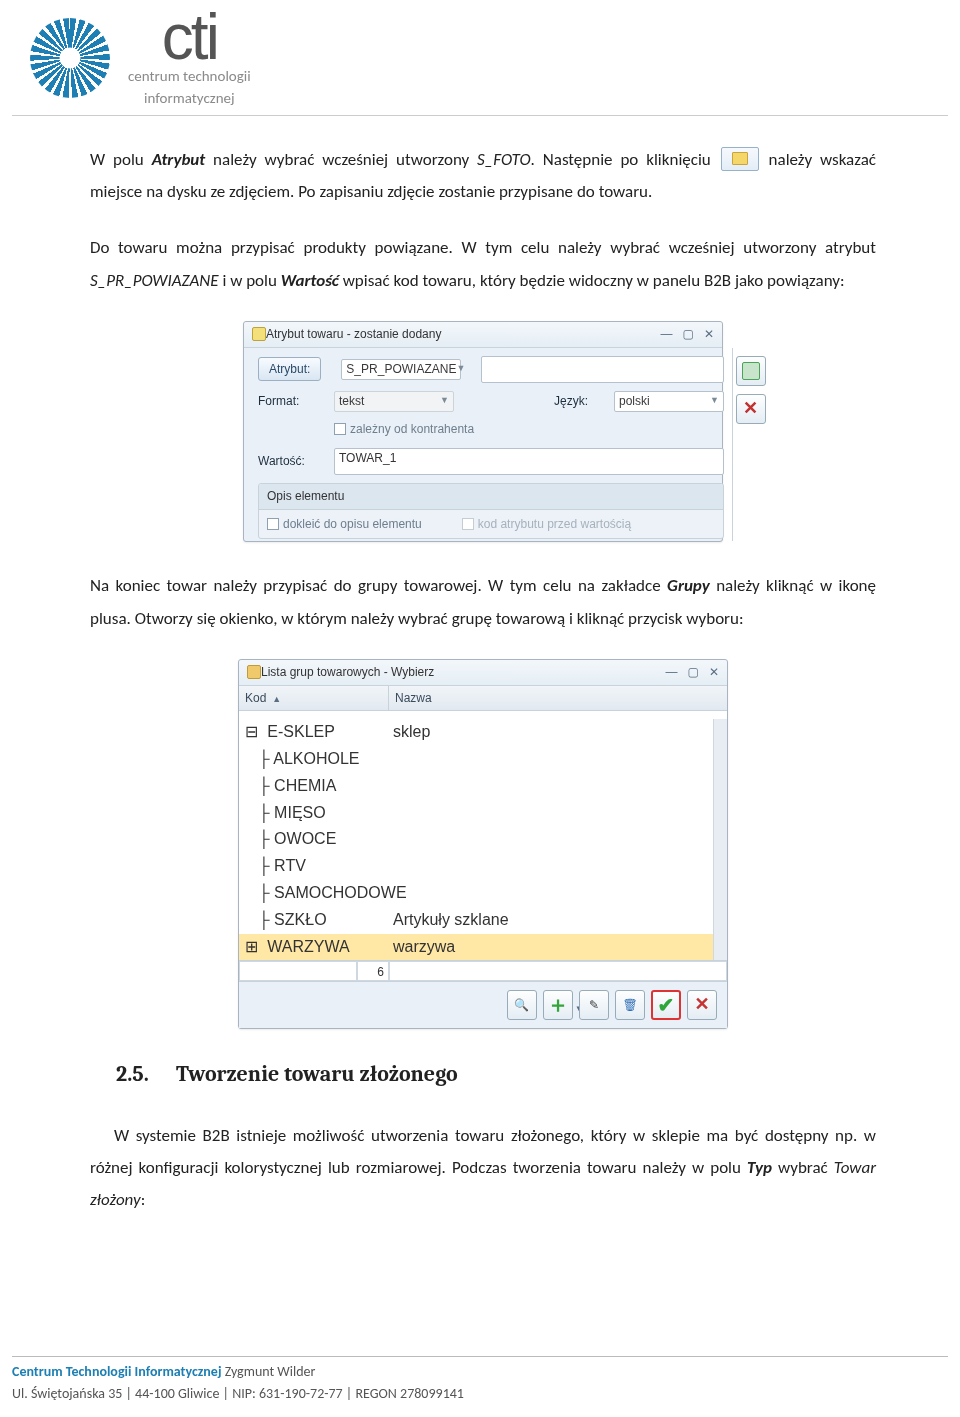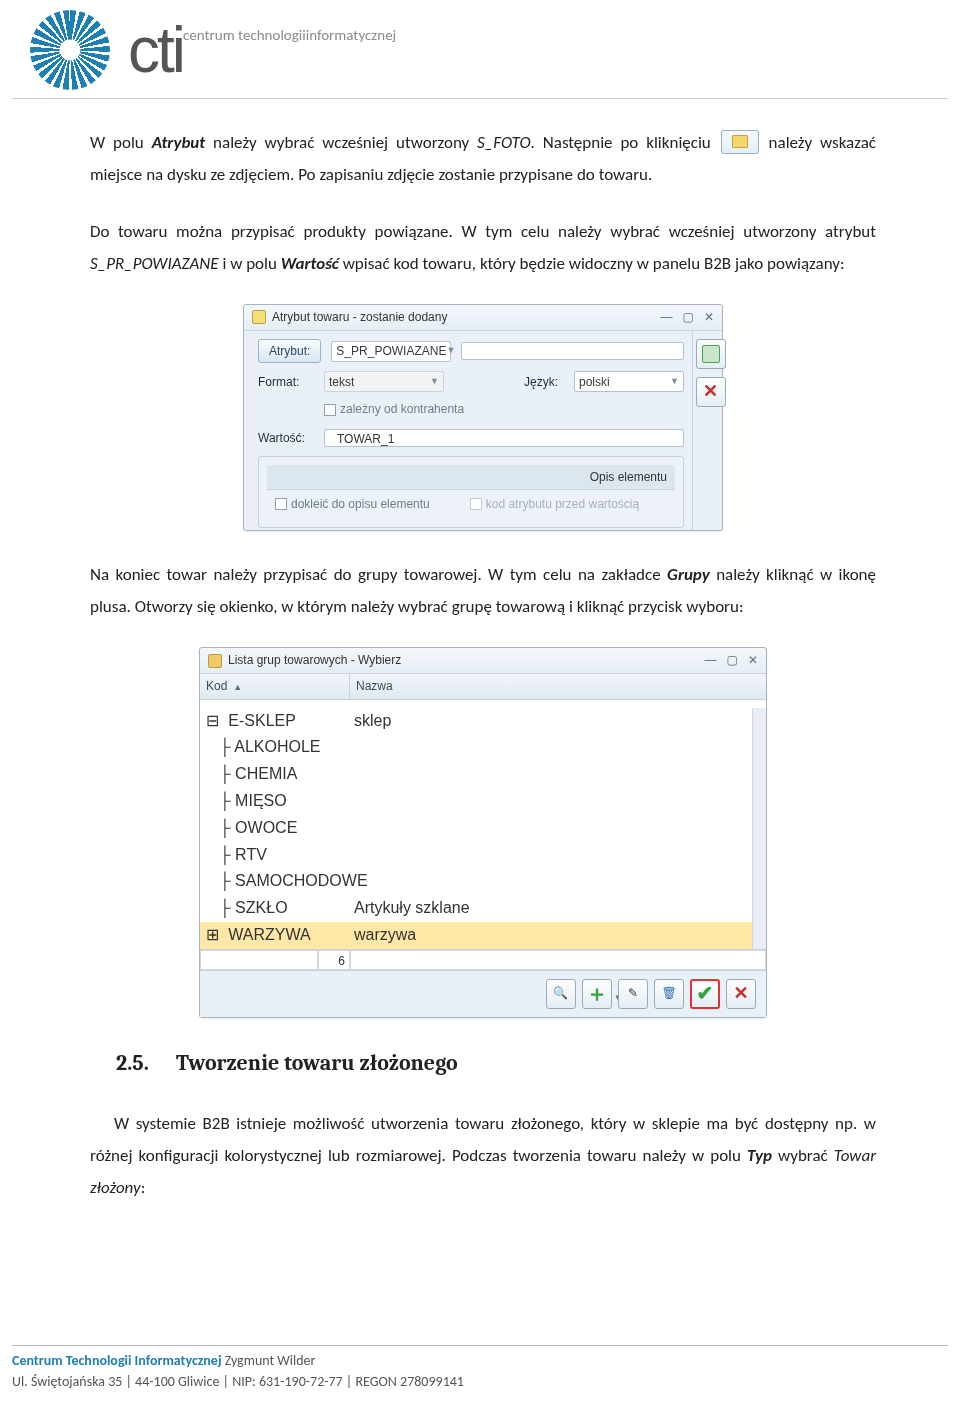--- a/index.html
+++ b/index.html
@@ -16,21 +16,21 @@
   
   .hdr { padding: 4px 4px 8px 18px; border-bottom: 1px solid #ccc; margin-bottom: 28px; }
   .logo-row { display: flex; align-items: center; gap: 18px; }
   .logo-mark {
     width: 80px; height: 80px; border-radius: 50%;
     background:
       radial-gradient(circle at 50% 50%, #fff 18%, transparent 19%),
       repeating-conic-gradient(#1d7fb3 0deg 9deg, #fff 9deg 14deg);
     position: relative;
   }
-  .logo-txt { display: flex; flex-direction: row; }
+  .logo-txt { display: flex; flex-direction: column; align-items: center; }
   .logo-cti { font-size: 64px; font-weight: 400; letter-spacing: -3px; color: #555; line-height: 0.85; font-family: Arial, sans-serif;}
   .logo-sub { font-size: 15px; color: #8a8a8a; line-height: 1.15; margin-top: 4px;}
   
   .content { padding: 0 72px 0 78px; }
   .content p { text-align: justify; margin: 0 0 24px; font-size: 17px; line-height: 1.9; }
   b, strong { font-weight: bold; }
   i, em { font-style: italic; }
   .inline-icon {
     display: inline-block; width: 38px; height: 24px; vertical-align: -6px;
     background: linear-gradient(#f6f9fd,#e3edf6);
@@ -50,49 +50,49 @@
     font-family: Tahoma, Verdana, sans-serif;
     font-size: 12px; color: #333;
     box-shadow: 0 1px 2px rgba(0,0,0,0.08);
     width: 480px;
   }
   .titlebar {
     display: flex; align-items: center; justify-content: space-between;
     padding: 3px 8px; background: linear-gradient(#f3f7fb,#e5eef5);
     border-bottom: 1px solid #c9d3dc; border-radius: 3px 3px 0 0;
   }
-  .titlebar .t-left { display:flex; align-items:center; gap:6px;}
+  .titlebar .t-left { display:flex; align-items:center; }
   .t-icon { width:14px; height:14px; border-radius:2px; }
   .win-ctrls { display:flex; gap:10px; color:#5a6e82; font-size:12px;}
   
   .s1-body { display:flex; }
   .s1-main { flex:1; padding: 8px 8px 0 14px;}
   .s1-side { width: 36px; border-left:1px solid #c9d3dc; display:flex; flex-direction:column; align-items:center; gap:8px; padding:8px 4px;}
   .big-btn { width:30px; height:30px; border-radius:3px; background: linear-gradient(#fefefe,#e4edf4); border:1px solid #97abb8; display:flex; align-items:center; justify-content:center; font-size:18px; font-weight:bold;}
   .big-btn.save { color:#2e8f3d;}
   .big-btn.save::before{content:"";width:16px;height:16px;background:#c8e4cb;border:1px solid #4aa457;border-radius:2px;}
   .big-btn.cancel { color:#c23131;}
-  .s1-row { display:flex; align-items:center; gap:10px; margin-bottom:8px; }
+  .s1-row { display:flex; align-items:center; gap:20px; margin-bottom:8px; }
   .lbl { width: 56px; color:#1d2e3f;}
   .btn-like {
     background: linear-gradient(#f7fbff,#d9e6f2); border:1px solid #9bb1c3; border-radius:3px;
     padding: 2px 10px; color:#2b4a69; min-width:62px; text-align:center;
   }
   .combo {
     display:flex; align-items:center; background:#fff; border:1px solid #b5c2ce; border-radius:2px;
     height:21px; padding:0 4px; color:#3a3a3a;
   }
   .combo .dd { margin-left:auto; color:#7b8a99; font-size:9px;}
   .txt-in {
-    background:#fff; border:1px solid #b5c2ce; border-radius:2px; height:18px; padding:0 12px;
+    background:#fff; border:1px solid #b5c2ce; border-radius:2px; height:27px; padding:0 4px;
   }
   .chk { display:flex; align-items:center; gap:4px; color:#6e7e8d;}
   .chk .box{width:12px;height:12px;border:1px solid #8fa0b0;background:#fff;}
   .inset {
-    border:1px solid #c8d2db; border-radius:3px; background:#ecf2f8; margin:6px 0 2px; padding: 8px; text-align: right;
+    border:1px solid #c8d2db; border-radius:3px; background:#ecf2f8; margin:6px 0 2px; padding: 0;
   }
   .inset-h { padding:3px 8px; background:#dce6ef; border-bottom:1px solid #c8d2db; border-radius:3px 3px 0 0;}
   .inset-b { padding:5px 8px; display:flex; gap: 40px;}
   
   .s2-cols { display:flex; background:#eef3f8; border-bottom:1px solid #c8d2db;}
   .s2-cols .col { padding:3px 6px; background: linear-gradient(#f1f5f9,#e1e9f0); border-right:1px solid #c8d2db; color:#3b4b5b;}
   .s2-cols .sort { margin-left:6px; color:#5a6e82; font-size:9px;}
   .s2-spacer { height:8px; background:#fff;}
   .s2-list { background:#fff; border-bottom:1px solid #c8d2db; position:relative;}
   .tree-row { display:flex; font-size:16px; }
@@ -200,21 +200,21 @@
         <div class="big-btn save"></div>
         <div class="big-btn cancel">✕</div>
       </div>
     </div>
   </div>
 
   <p>
     <span>Na koniec towar należy przypisać do grupy towarowej. W tym celu na zakładce </span><b><i>Grupy</i></b><span> należy kliknąć w ikonę plusa. Otworzy się okienko, w którym należy wybrać grupę towarową i kliknąć przycisk wyboru:</span>
   </p>
 
-  <div class="shot" style="width:568px;">
+  <div class="shot" style="width:490px;">
     <div class="titlebar">
       <div class="t-left">
         <span class="t-icon" style="background:#f0c96a;border:1px solid #c29a36;"></span>
         <span>Lista grup towarowych - Wybierz</span>
       </div>
       <div class="win-ctrls">
         <span>—</span>
         <span>▢</span>
         <span>✕</span>
       </div>

